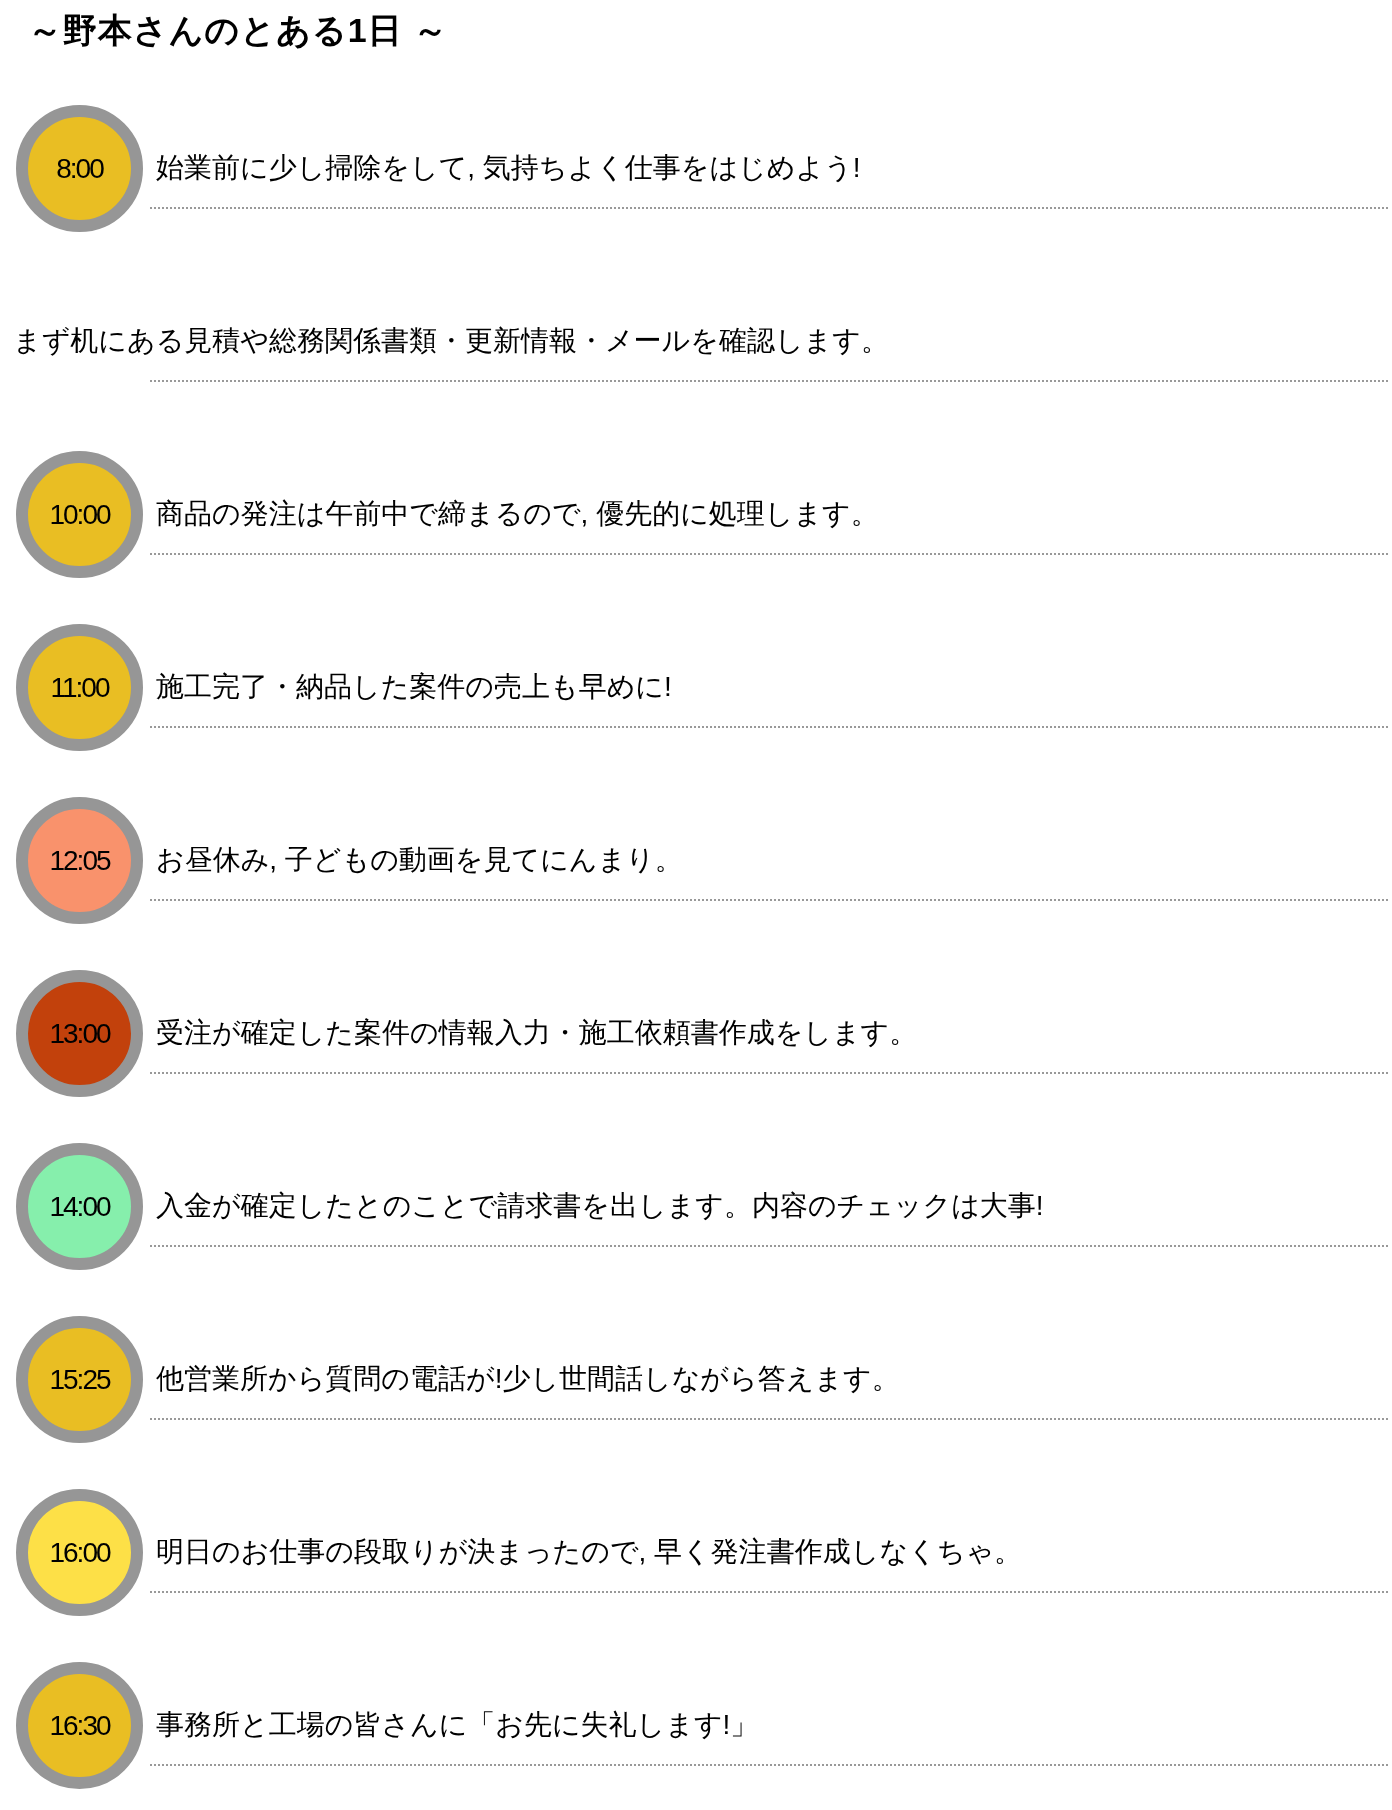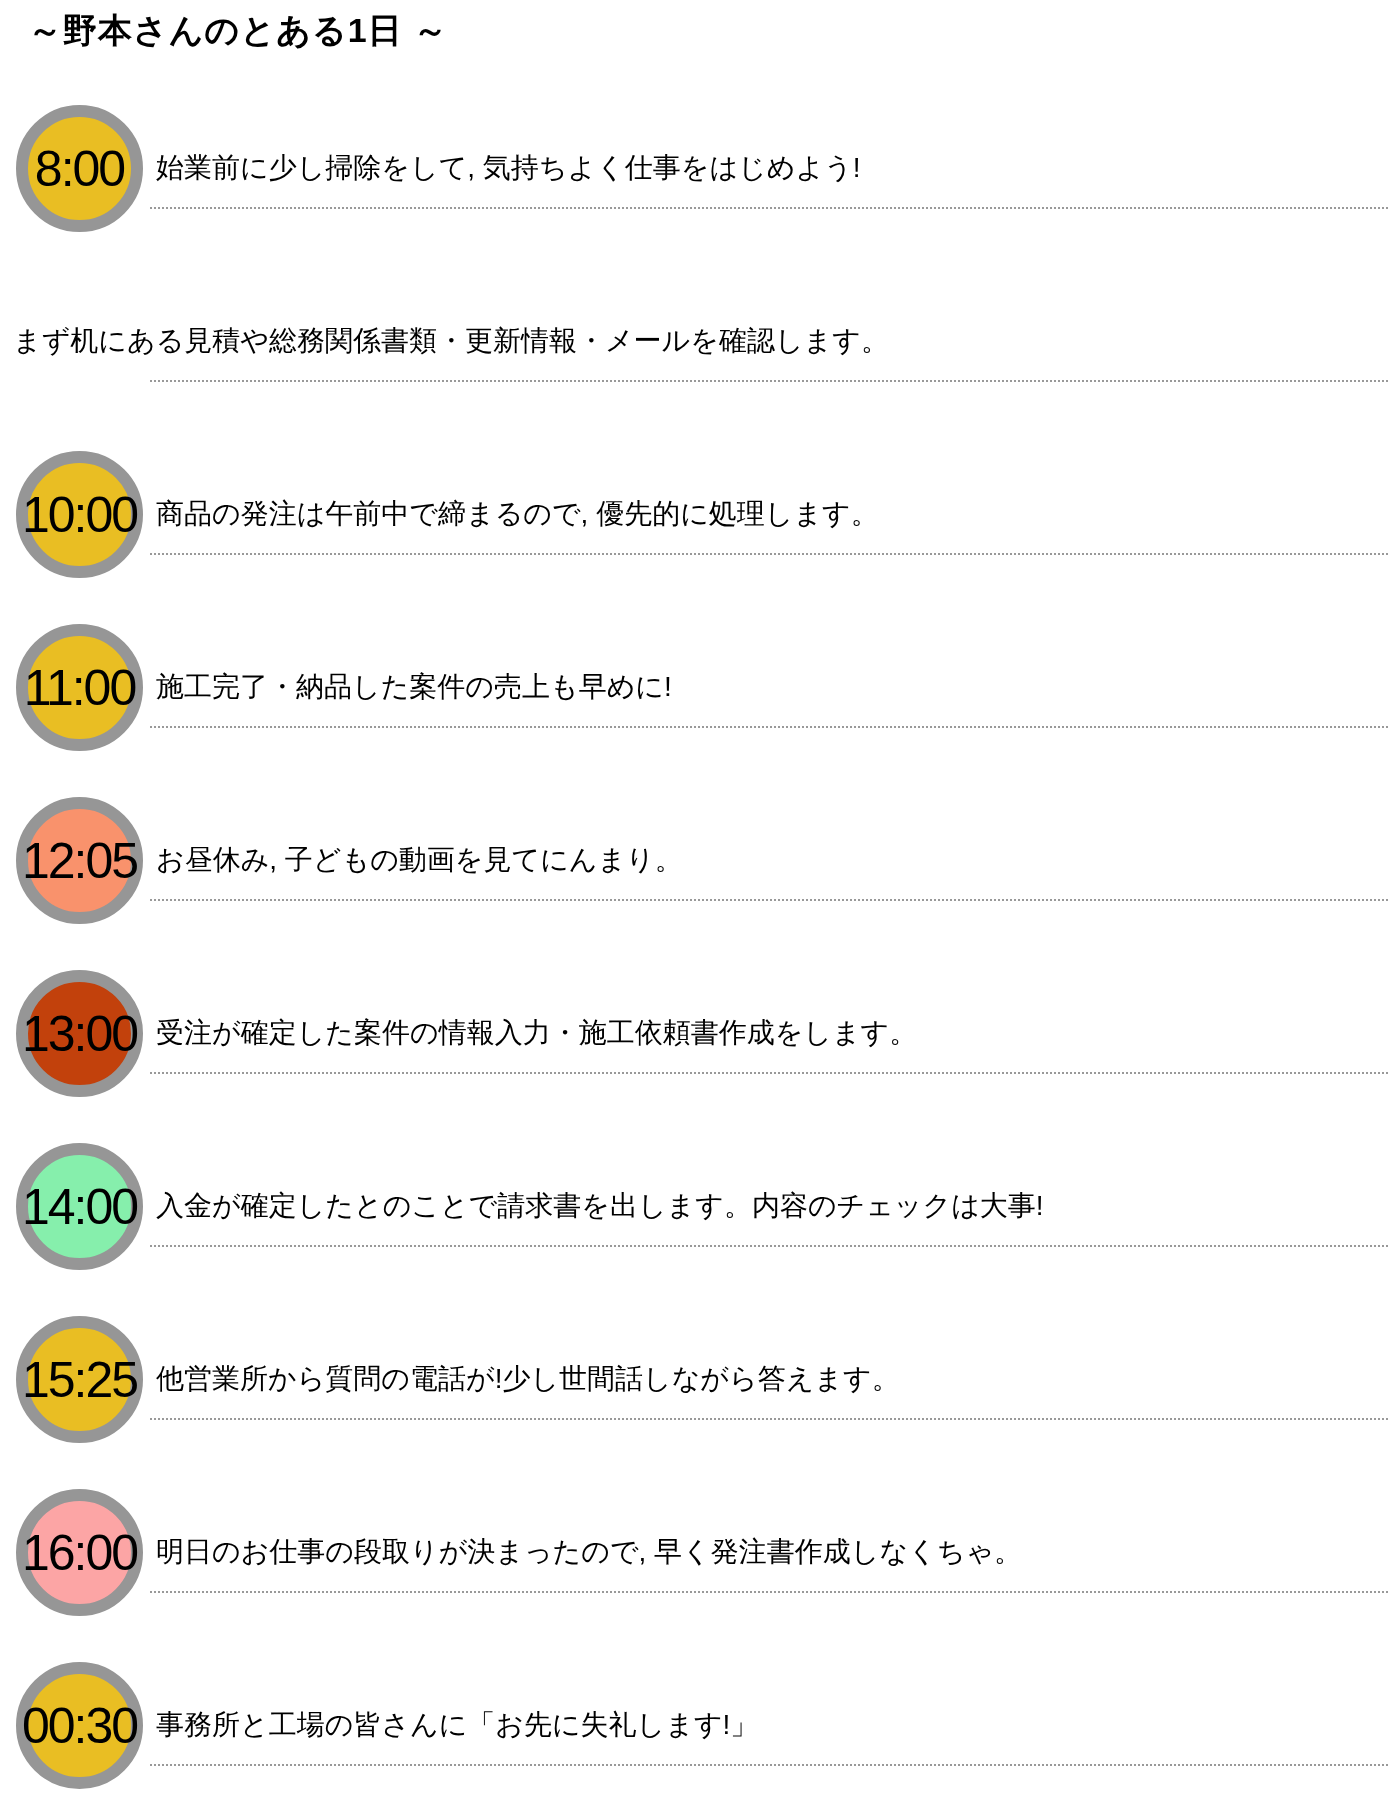--- a/index.html
+++ b/index.html
@@ -41,21 +41,21 @@
     height: 127px;
     margin-left: 16px;
     border: 12px solid #969696;
     border-radius: 50%;
     background: #E9BE23;
     display: flex;
     align-items: center;
     justify-content: center;
   }
   .time {
-    font-size: 50px;
+    font-size: 28px;
     letter-spacing: -2px;
     line-height: 1;
     color: #000000;
     white-space: nowrap;
   }
   .desc {
     margin-left: 13px;
     font-size: 28px;
     line-height: 1.3;
     color: #000000;
@@ -131,28 +131,28 @@
 
   <div class="row">
     <div class="badge" style="background: rgb(233, 190, 35); border-color: rgb(150, 150, 150);">
       <span class="time">15:25</span>
     </div>
     <div class="desc">他営業所から質問の電話が!少し世間話しながら答えます。</div>
     <div class="dots" style="border-bottom-color: rgb(153, 153, 153);"></div>
   </div>
 
   <div class="row">
-    <div class="badge" style="background: #fca5a5; border-color: rgb(150, 150, 150);">
+    <div class="badge" style="background: #fde047; border-color: rgb(150, 150, 150);">
       <span class="time">16:00</span>
     </div>
     <div class="desc">明日のお仕事の段取りが決まったので, 早く発注書作成しなくちゃ。</div>
     <div class="dots" style="border-bottom-color: rgb(153, 153, 153);"></div>
   </div>
 
   <div class="row">
     <div class="badge" style="background: rgb(233, 190, 35); border-color: rgb(150, 150, 150);">
-      <span class="time">00:30</span>
+      <span class="time">16:30</span>
     </div>
     <div class="desc">事務所と工場の皆さんに「お先に失礼します!」</div>
     <div class="dots" style="border-bottom-color: rgb(153, 153, 153);"></div>
   </div>
 </div>
 </div>
 
 </body></html>

